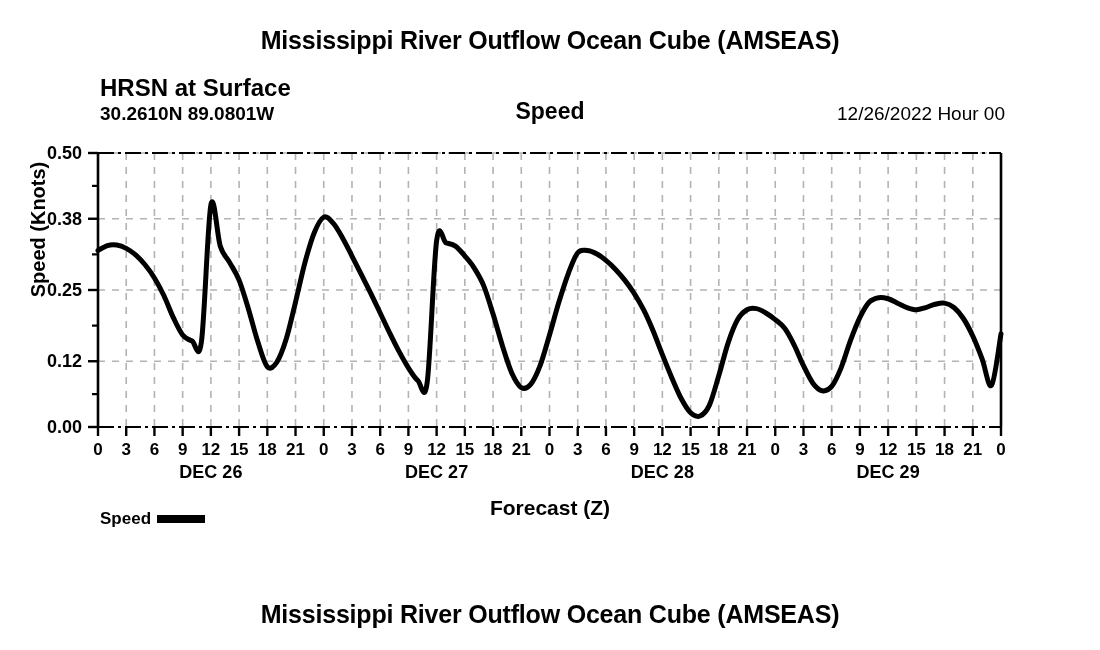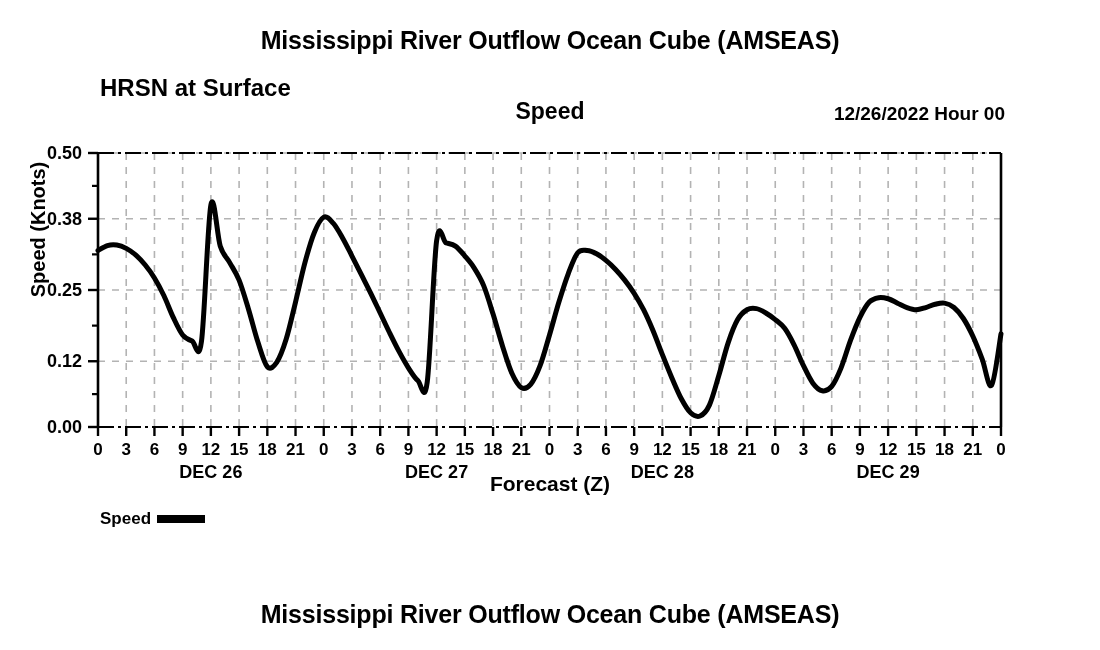--- a/index.html
+++ b/index.html
@@ -61,37 +61,37 @@
     width: 1100px;
     text-align: center;
     font-size: 23px;
     font-weight: bold;
   }
   .date-label {
     position: absolute;
     right: 95px;
     top: 103px;
     font-size: 19px;
-    font-weight: bold;
+    font-weight: normal;
   }
   .ylabel {
     position: absolute;
     left: -62px;
     top: 218px;
     width: 200px;
     text-align: center;
     font-size: 20px;
     font-weight: bold;
     transform: rotate(-90deg);
     transform-origin: center center;
   }
   .xlabel {
     position: absolute;
     left: 400px;
-    top: 472px;
+    top: 496px;
     width: 300px;
     text-align: center;
     font-size: 21px;
     font-weight: bold;
   }
   .plot-svg {
     position: absolute;
     left: 0;
     top: 0;
   }
@@ -130,20 +130,21 @@
   }
 </style>
 </head>
 <body>
 
 <div id="page">
 
   <div class="title-top">Mississippi River Outflow Ocean Cube (AMSEAS)</div>
 
   <div class="subhead-line1">HRSN at Surface</div>
+  <div class="subhead-line2">30.2610N  89.0801W</div>
   <div class="center-label">Speed</div>
   <div class="date-label">12/26/2022 Hour 00</div>
 
   <div class="ylabel">Speed (Knots)</div>
   <div class="xlabel">Forecast (Z)</div>
 
   <svg class="plot-svg" id="plot" width="1100" height="650">
       <line x1="126.21875" x2="126.21875" y1="153" y2="427" stroke="#b3b3b3" stroke-width="1.6" stroke-dasharray="7,7"></line>
       <line x1="154.4375" x2="154.4375" y1="153" y2="427" stroke="#b3b3b3" stroke-width="1.6" stroke-dasharray="7,7"></line>
       <line x1="182.65625" x2="182.65625" y1="153" y2="427" stroke="#b3b3b3" stroke-width="1.6" stroke-dasharray="7,7"></line>

